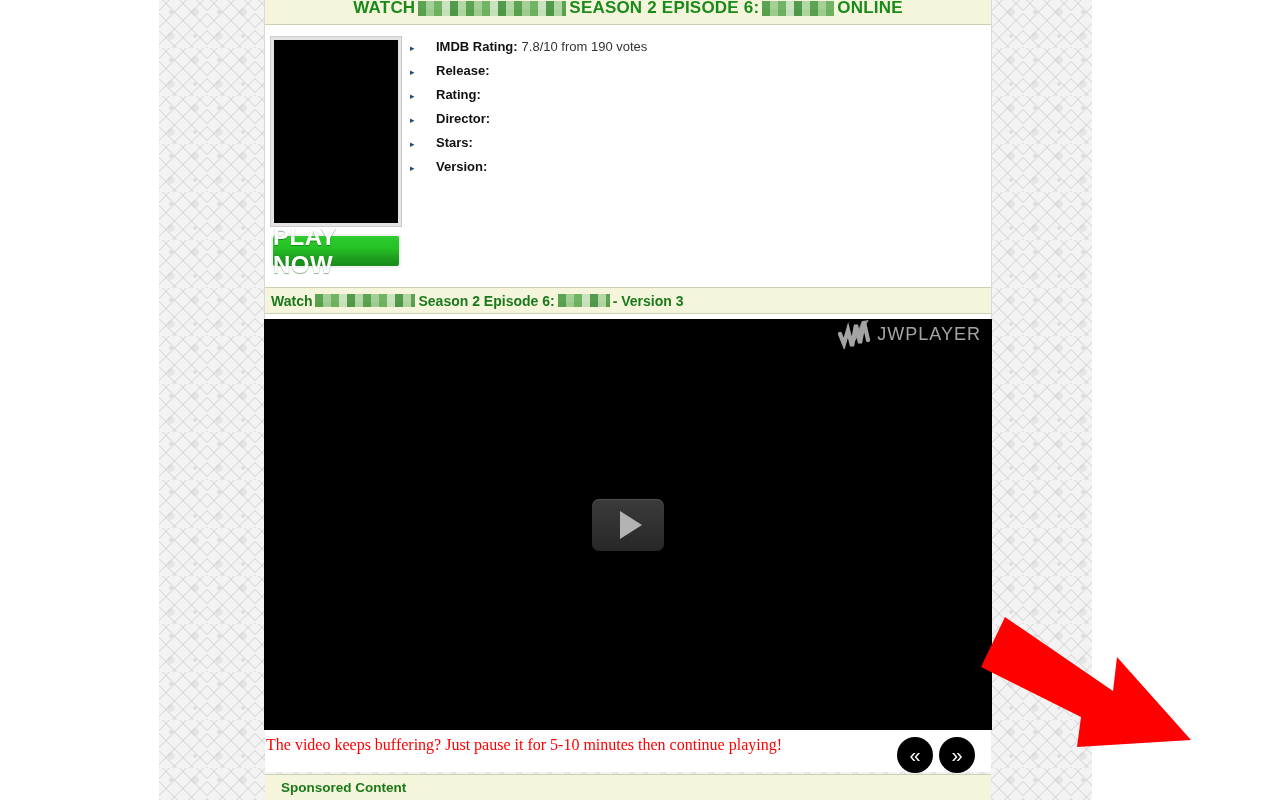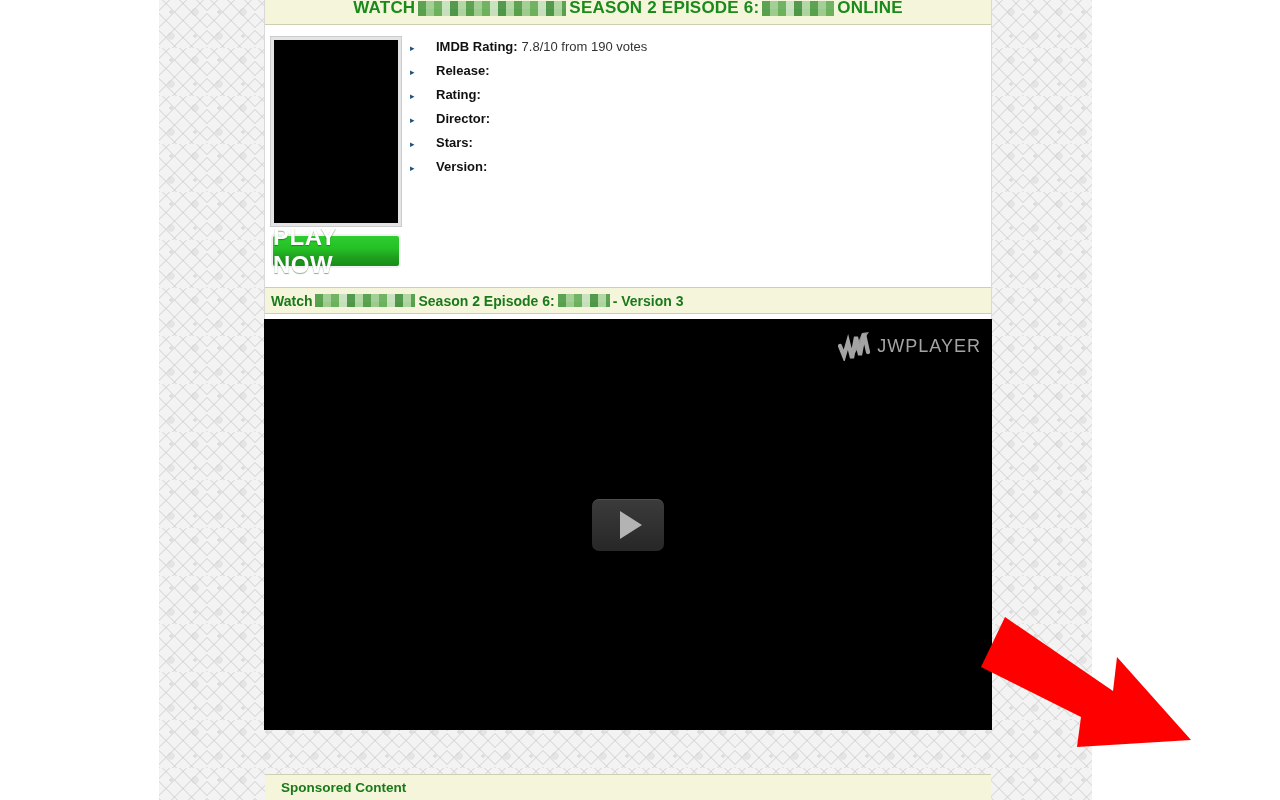--- a/index.html
+++ b/index.html
@@ -143,21 +143,21 @@
   }
 
   
   #player {
     position: absolute; left: -1px; top: 319px;
     width: 728px; height: 411px;
     background: #000;
     overflow: hidden;
   }
   #jw-logo {
-    position: absolute; right: 11px; top: 12px;
+    position: absolute; right: 11px; top: 0;
     display: flex; align-items: center; gap: 5px;
     opacity: .82;
   }
   #jw-logo .wordmark {
     color: #c8c8c8;
     font-size: 18px;
     letter-spacing: 1px;
     font-family: "Liberation Sans", sans-serif;
   }
   #play-btn {
@@ -297,17 +297,22 @@
 
       <div id="play-btn">
         <span class="tri"></span>
       </div>
     </div>
 
     <svg id="red-arrow" viewBox="0 0 240 160">
       <path d="M40 12 L148 86 L152 52 L226 135 L112 142 L116 112 L16 62 Z" fill="#fe0000"></path>
     </svg>
 
+    <div id="notice-row">
+      <div id="notice-text">The video keeps buffering? Just pause it for 5-10 minutes then continue playing!</div>
+      <div class="nav-circle" id="nav-prev">«</div>
+      <div class="nav-circle" id="nav-next">»</div>
+    </div>
 
     <div id="sponsored-band" class="band">Sponsored Content</div>
 
   </div>
 </div>
 
 </body></html>

